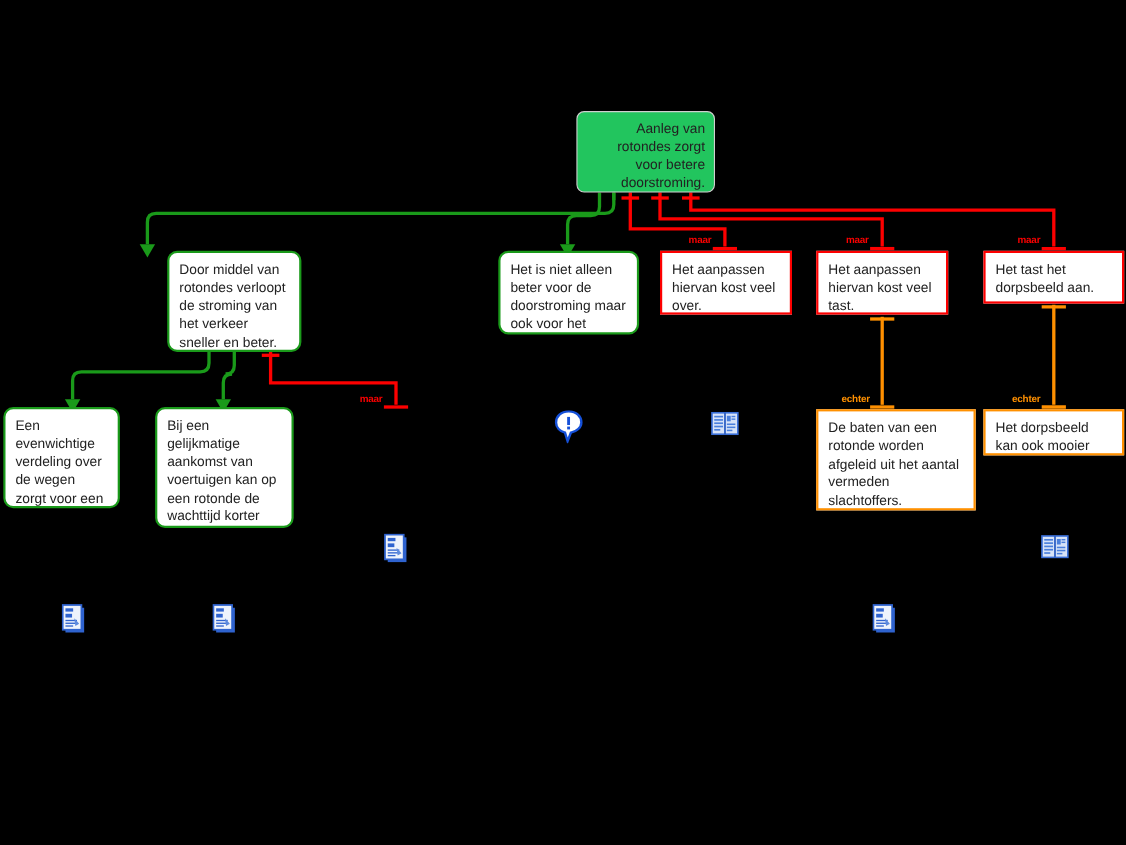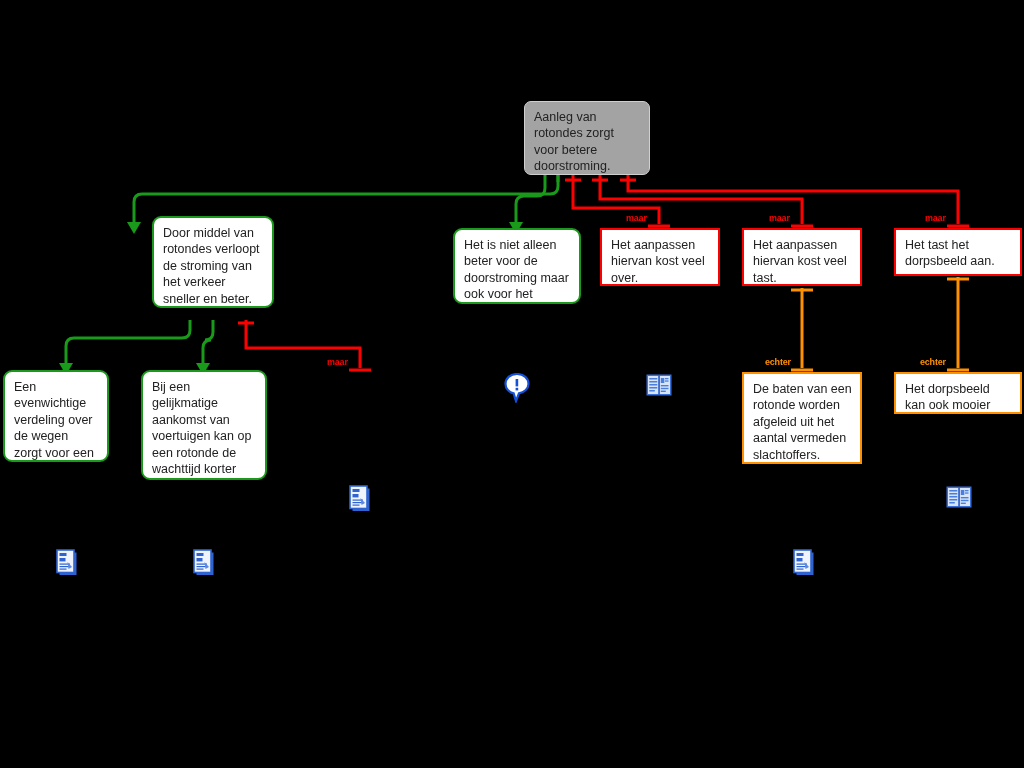--- a/index.html
+++ b/index.html
@@ -19,21 +19,21 @@
     color:#222;
     font-size:12.5px;
     line-height:16.4px;
     padding:7px 8px 6px 9px;
     text-align:left;
     overflow:hidden;
   }
   .node.green{border:2px solid #1a9a1a;border-radius:9px;}
   .node.red{border:2px solid #fd0000;border-radius:0px;}
   .node.orange{border:2px solid #ff9000;border-radius:0px;}
-  .node.root{border:1px solid #cfcfcf;border-radius:7px;background:#a3a3a3;}
+  .node.root{border:1px solid #cfcfcf;border-radius:7px;background:#22c55e;text-align:right;}
 
   .edge-label{
     position:absolute;
     font-size:9px;
     font-weight:bold;
     letter-spacing:-0.2px;
     white-space:nowrap;
   }
   .edge-label.green{color:#1a9a1a;margin-top:21px;}
   .edge-label.red{color:#fd0000;}
@@ -98,36 +98,36 @@
 
   <div class="edge-label green" style="left:40px;top:356px;">want</div>
   <div class="edge-label green" style="left:177px;top:356px;">want</div>
   <div class="edge-label red" style="left:327px;top:357px;">maar</div>
 
   <div class="edge-label orange" style="left:765px;top:357px;">echter</div>
   <div class="edge-label orange" style="left:920px;top:357px;">echter</div>
 
   <div class="node root" style="left:524px;top:101px;width:126px;height:74px;">Aanleg van rotondes zorgt voor betere doorstroming.</div>
 
-  <div class="node green" style="left:152px;top:216px;width:122px;height:92px;">Door middel van rotondes verloopt de stroming van het verkeer sneller en beter.</div>
+  <div class="node green" style="left:152px;top:228px;width:122px;height:92px;">Door middel van rotondes verloopt de stroming van het verkeer sneller en beter.</div>
 
   <div class="node green" style="left:453px;top:228px;width:128px;height:76px;">Het is niet alleen beter voor de doorstroming maar ook voor het milieu.</div>
 
   <div class="node red" style="left:600px;top:228px;width:120px;height:58px;">Het aanpassen hiervan kost veel over.</div>
 
   <div class="node red" style="left:742px;top:228px;width:120px;height:58px;">Het aanpassen hiervan kost veel tast.</div>
 
   <div class="node red" style="left:894px;top:228px;width:128px;height:48px;">Het tast het dorpsbeeld aan.</div>
 
   <div class="node green" style="left:3px;top:370px;width:106px;height:92px;">Een evenwichtige verdeling over de wegen zorgt voor een goede doorstroming</div>
 
   <div class="node green" style="left:141px;top:370px;width:126px;height:110px;">Bij een gelijkmatige aankomst van voertuigen kan op een rotonde de wachttijd korter zijn dan bij kruispunten.</div>
 
 
-  <div class="node orange" style="left:742px;top:372px;width:120px;height:92px;">De baten van een rotonde worden afgeleid uit het aantal vermeden slachtoffers.</div>
+  <div class="node orange" style="left:742px;top:372px;width:145px;height:92px;">De baten van een rotonde worden afgeleid uit het aantal vermeden slachtoffers.</div>
 
   <div class="node orange" style="left:894px;top:372px;width:128px;height:42px;">Het dorpsbeeld kan ook mooier worden.</div>
 
   <div class="icon" style="left:504px;top:373px;">
     <svg width="26" height="30" viewBox="0 0 26 30">
       <path d="M13 1 C6 1 1.5 5.5 1.5 11 C1.5 15.6 5 19.4 9.6 20.3 L12 28 L15 20.3 C19.8 19.6 24.5 15.8 24.5 11 C24.5 5.5 20 1 13 1 Z" fill="#ffffff" stroke="#1550d8" stroke-width="2.2"></path>
       <rect x="11.6" y="6" width="2.6" height="7.4" fill="#1550d8"></rect>
       <rect x="11.6" y="14.8" width="2.6" height="2.6" fill="#1550d8"></rect>
     </svg>
   </div>

